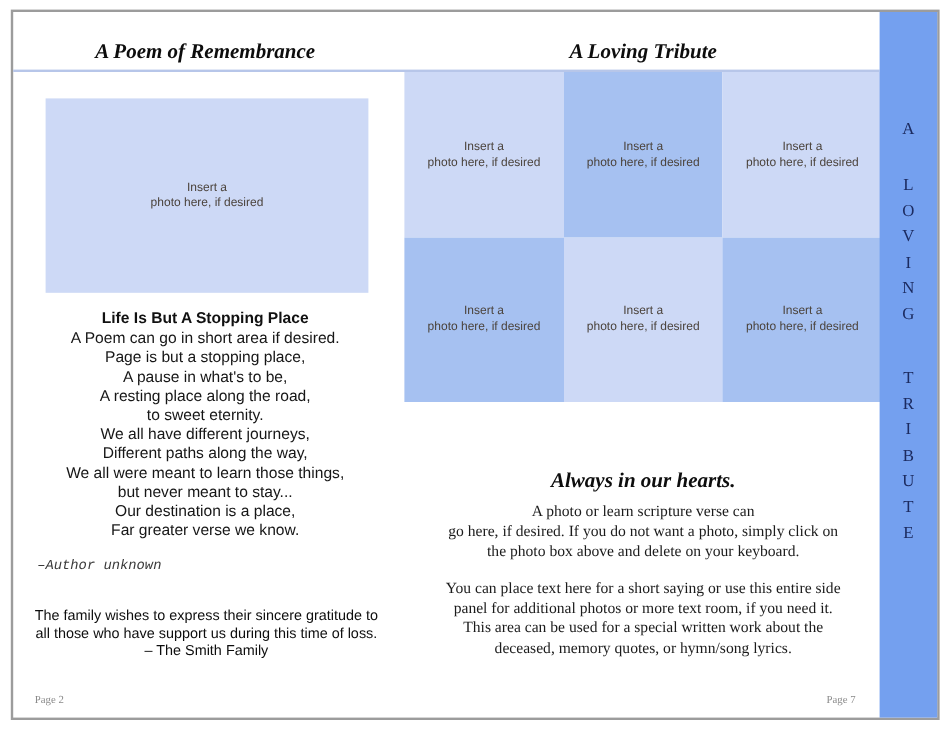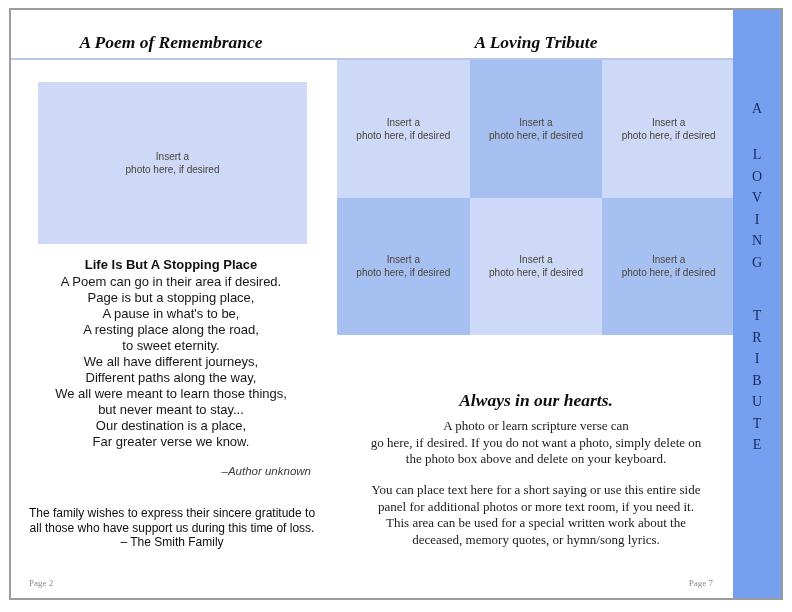--- a/index.html
+++ b/index.html
@@ -19,22 +19,22 @@
   .ph-text{text-align:center;font-size:10px;line-height:13px;
            color:var(--placeholder-text,#4b433c);}
 
   .photo-box{position:absolute;left:27px;top:72px;width:269px;height:162px;
              background:var(--cell-light,#cdd9f6);display:flex;align-items:center;justify-content:center;}
 
   .poem-title{position:absolute;left:20px;top:247px;width:280px;text-align:center;
               font-weight:bold;font-size:13px;}
   .poem{position:absolute;left:20px;top:264px;width:280px;text-align:center;
         font-size:13px;line-height:16px;color:#161616;}
-  .attribution{position:absolute;left:20px;top:455px;width:280px;text-align:right;
-               font-style:italic;font-size:11.5px;color:#3a3a3a;}
+  .attribution{position:absolute;left:20px;top:455px;width:280px;text-align:left;
+               font-style:italic;font-size:11.5px;color:#3a3a3a;font-family:Liberation Mono, monospace;}
   .gratitude{position:absolute;left:11px;top:496px;width:300px;text-align:center;
              font-size:12px;line-height:14.5px;color:#0d0d0d;}
 
   .pagenum{position:absolute;top:568px;font-family:"Liberation Serif",serif;
            font-size:9px;color:var(--page-number,#8a8a8a);}
   .left-pn{left:18px;}
   .right-pn{right:68px;}
 
   .grid{position:absolute;left:326px;top:50px;width:398px;height:275px;
         display:grid;grid-template-columns:1fr 1fr 1fr;grid-template-rows:1fr 1fr;}
@@ -73,21 +73,21 @@
     <div class="photo-box">
       <div class="ph-text">
         <div>Insert a</div>
         <div>photo here, if desired</div>
       </div>
     </div>
 
     <div class="poem-title">Life Is But A Stopping Place</div>
 
     <div class="poem">
-      <div>A Poem can go in their area if desired.</div>
+      <div>A Poem can go in short area if desired.</div>
       <div>Page is but a stopping place,</div>
       <div>A pause in what's to be,</div>
       <div>A resting place along the road,</div>
       <div>to sweet eternity.</div>
       <div>We all have different journeys,</div>
       <div>Different paths along the way,</div>
       <div>We all were meant to learn those things,</div>
       <div>but never meant to stay...</div>
       <div>Our destination is a place,</div>
       <div>Far greater verse we know.</div>
@@ -139,21 +139,21 @@
           <div>Insert a</div>
           <div>photo here, if desired</div>
         </div>
       </div>
     </div>
 
     <div class="subheading">Always in our hearts.</div>
 
     <div class="para p1">
       <div>A photo or learn scripture verse can</div>
-      <div>go here, if desired. If you do not want a photo, simply delete on</div>
+      <div>go here, if desired. If you do not want a photo, simply click on</div>
       <div>the photo box above and delete on your keyboard.</div>
     </div>
 
     <div class="para p2">
       <div>You can place text here for a short saying or use this entire side</div>
       <div>panel for additional photos or more text room, if you need it.</div>
       <div>This area can be used for a special written work about the</div>
       <div>deceased, memory quotes, or hymn/song lyrics.</div>
     </div>
 

